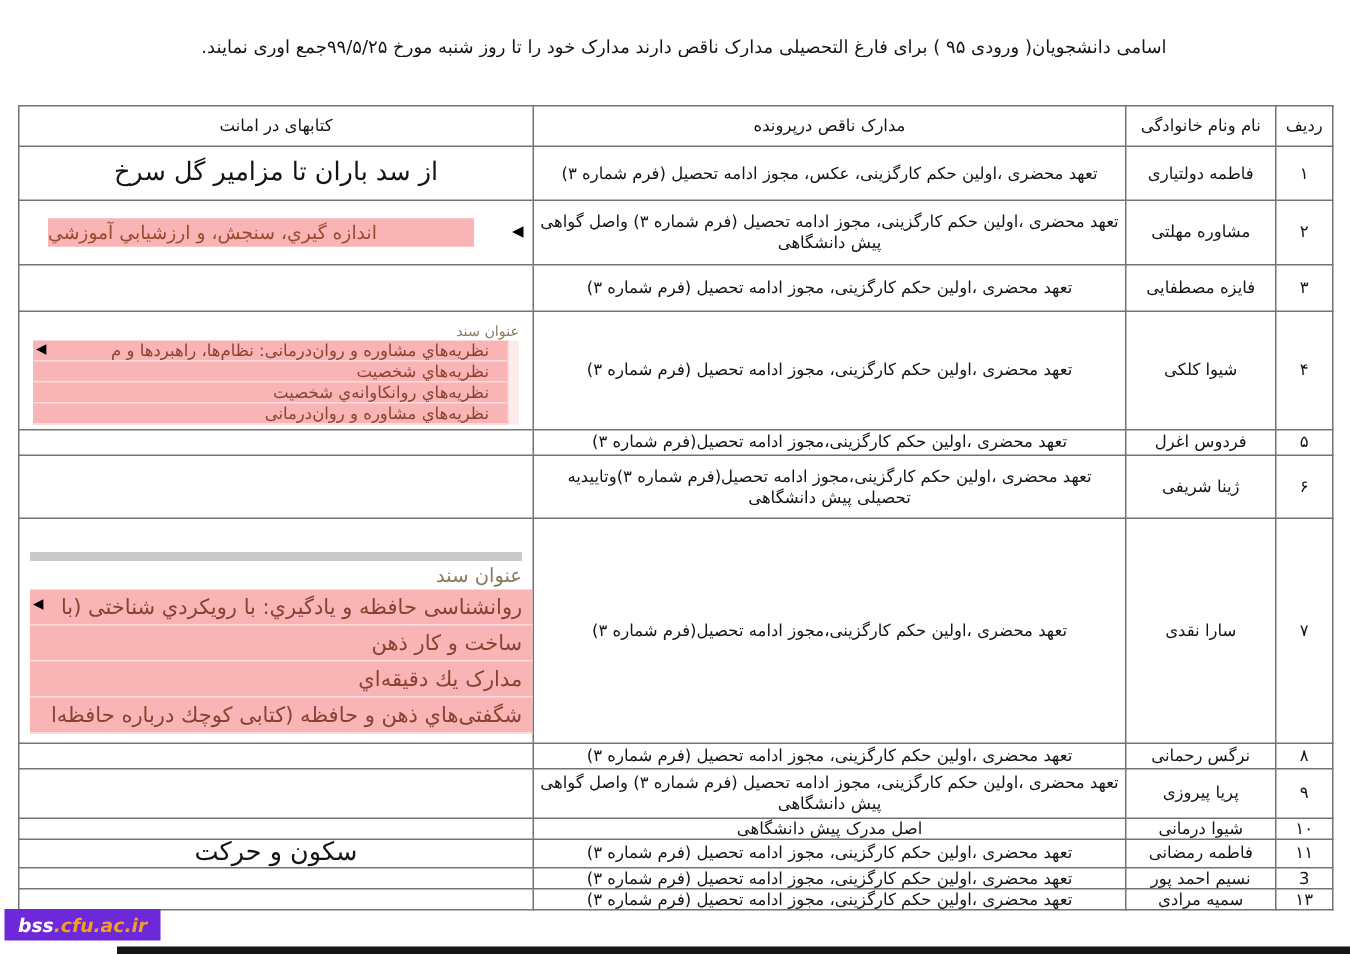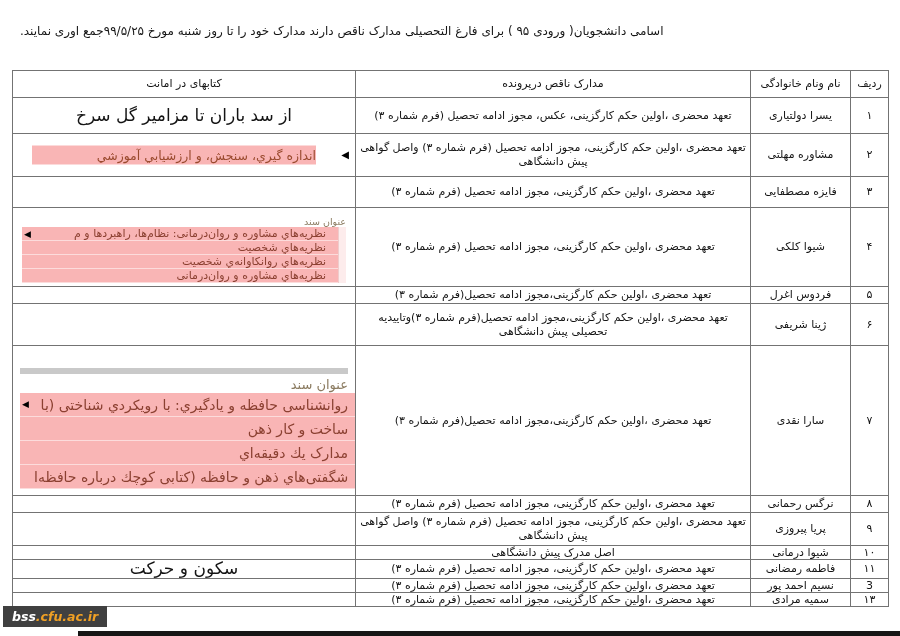--- a/index.html
+++ b/index.html
@@ -1,20 +1,20 @@
 <!DOCTYPE html>
 <html lang="fa" dir="rtl"><head>
 <meta charset="utf-8">
 <style>
   *{margin:0;padding:0;box-sizing:border-box}
   html,body{background:#fff}
   body{width:900px;height:636px;position:relative;overflow:hidden;
        font-family:"DejaVu Sans", sans-serif;direction:rtl}
   .title{position:absolute;top:24px;right:8px;left:20px;font-size:12px;color:#151515;
-         text-align:left;white-space:nowrap;overflow:hidden}
+         text-align:center;white-space:nowrap;overflow:hidden}
   table.main{position:absolute;top:70px;left:12px;width:876px;border-collapse:collapse;
              table-layout:fixed;direction:rtl}
   table.main th, table.main td{border:1px solid #737373;color:#141414;vertical-align:middle;
              text-align:center;font-weight:normal;font-size:11px;line-height:1.25;
              padding:1px 3px;overflow:hidden}
   thead tr{height:27px}
   tbody tr:nth-child(1){height:36px}
   tbody tr:nth-child(2){height:43px}
   tbody tr:nth-child(3){height:31px}
   tbody tr:nth-child(4){height:79px}
@@ -27,21 +27,21 @@
   tbody tr:nth-child(11){height:14px}
   tbody tr:nth-child(12){height:14px}
   tbody tr:nth-child(13){height:14px}
   tbody tr:nth-child(n+10) td{line-height:1.05;padding:0 3px}
   td.c-books{padding:0;position:relative}
   .book-text{font-size:17px}
   
   .hl-wrap{position:relative;height:100%;width:100%}
   .hl-strip{position:absolute;right:36px;left:16px;top:50%;transform:translateY(-50%);
             height:19px;line-height:19px;background:#f9b5b5;color:#9a4a2e;
-            font-size:12.5px;text-align:right;white-space:nowrap;overflow:hidden}
+            font-size:12.5px;text-align:left;white-space:nowrap;overflow:hidden}
   .hl-tri{position:absolute;right:3px;top:50%;transform:translateY(-50%);
           font-size:10px;color:#000;line-height:10px}
   
   .grid{text-align:right}
   .g-sm{margin:5px 6px 0 6px}
   .g-lg{margin:15px 4px 0 4px}
   .g-bar{height:6px;background:#c9c9c9;margin-bottom:3px}
   .g-cap{color:#8a7a5f;text-align:right}
   .g-sm .g-cap{height:11px;line-height:11px;font-size:9.5px}
   .g-lg .g-cap{height:16px;line-height:16px;font-size:13px}
@@ -49,21 +49,21 @@
   .g-main{flex:1;direction:rtl}
   .g-rail{width:8px;background:#fdecec;border-left:1px solid #eecccc}
   .g-line{background:#f9b5b5;color:#8b4031;text-align:right;position:relative;
           padding:0 12px 0 14px;border-bottom:1px solid #fcdcdc;
           white-space:nowrap;overflow:hidden}
   .g-sm .g-line{height:14px;line-height:14px;font-size:11px}
   .g-lg .g-line{height:24px;line-height:24px;font-size:14px}
   .g-tri{position:absolute;left:2px;top:50%;transform:translateY(-50%);
          color:#000;font-size:9px;line-height:9px}
   
-  .wm{position:absolute;left:3px;bottom:9px;background:#404040;height:21px;
+  .wm{position:absolute;left:3px;bottom:9px;background:#6d28d9;height:21px;
       padding:0 9px;display:flex;align-items:center;font-style:italic;
       font-weight:bold;font-size:12.5px;direction:ltr}
   .wm-b{color:#ffffff}
   .wm-o{color:#f0a024}
   .bottom-bar{position:absolute;bottom:0;left:78px;right:0;height:5px;background:#161616}
 </style>
 </head>
 <body>
 
 <div class="title">اسامی دانشجویان( ورودی ۹۵ )    برای فارغ التحصیلی  مدارک ناقص دارند مدارک خود را تا روز شنبه مورخ ۹۹/۵/۲۵جمع اوری نمایند.</div>
@@ -79,21 +79,21 @@
     <tr>
       <th>ردیف</th>
       <th>نام ونام خانوادگی</th>
       <th>مدارک ناقص درپرونده</th>
       <th>کتابهای در امانت</th>
     </tr>
   </thead>
   <tbody>
       <tr>
         <td class="c-num">۱</td>
-        <td class="c-name">یسرا دولتیاری</td>
+        <td class="c-name">فاطمه دولتیاری</td>
         <td class="c-docs">تعهد محضری ،اولین حکم کارگزینی، عکس، مجوز ادامه تحصیل (فرم شماره ۳)</td>
         <td class="c-books">
           <div class="book-text">از سد باران تا مزامیر گل سرخ</div>
         </td>
       </tr>
       <tr>
         <td class="c-num">۲</td>
         <td class="c-name">مشاوره مهلتی</td>
         <td class="c-docs">تعهد محضری ،اولین حکم کارگزینی، مجوز ادامه تحصیل (فرم شماره ۳) واصل گواهی پیش دانشگاهی</td>
         <td class="c-books">

